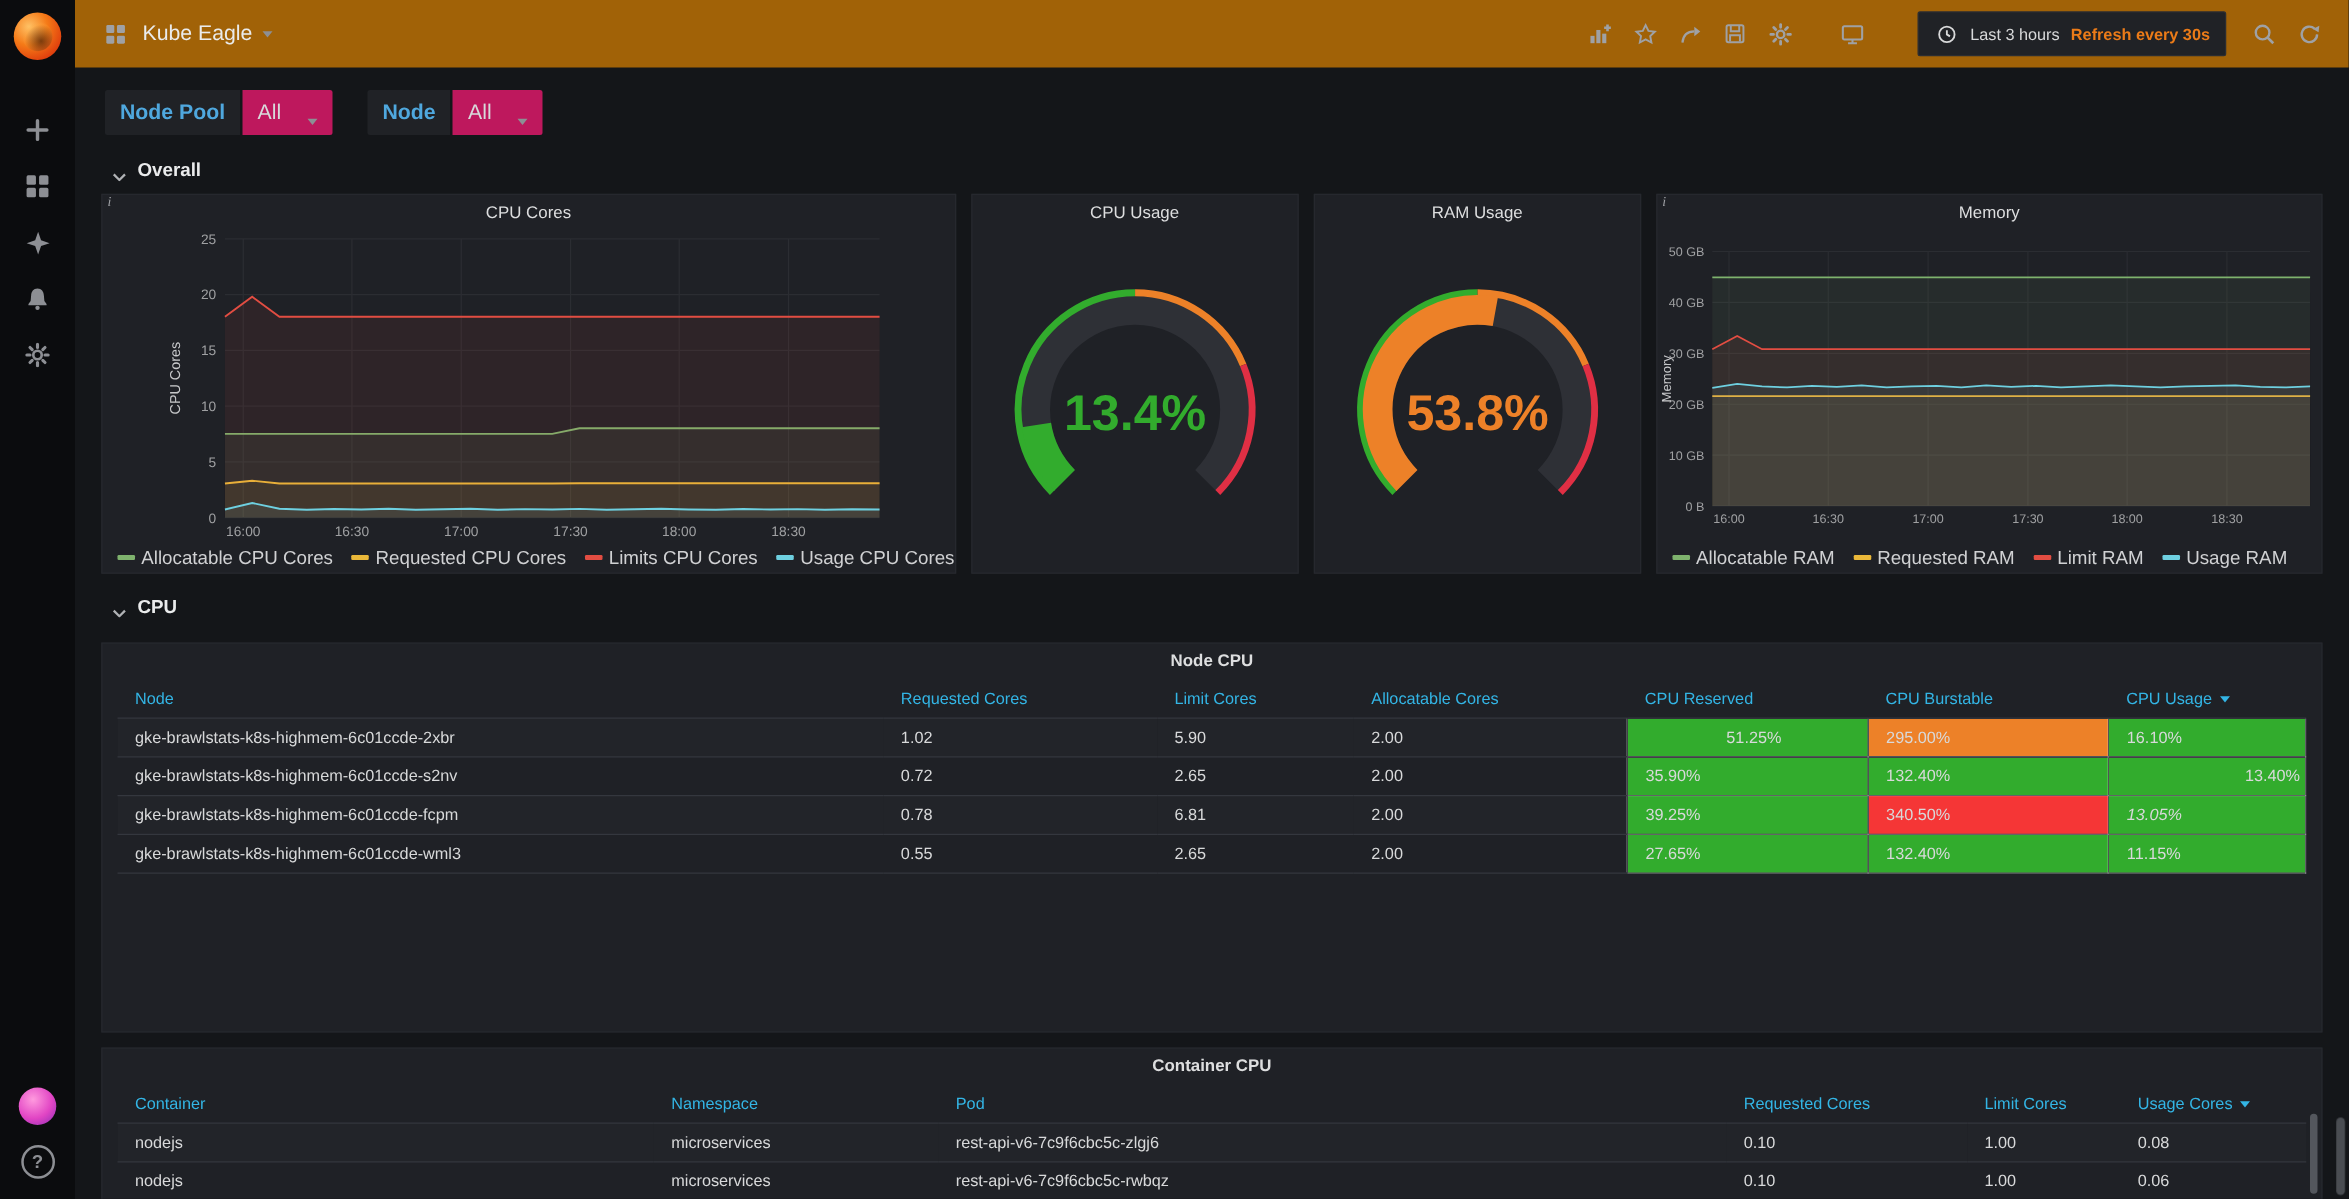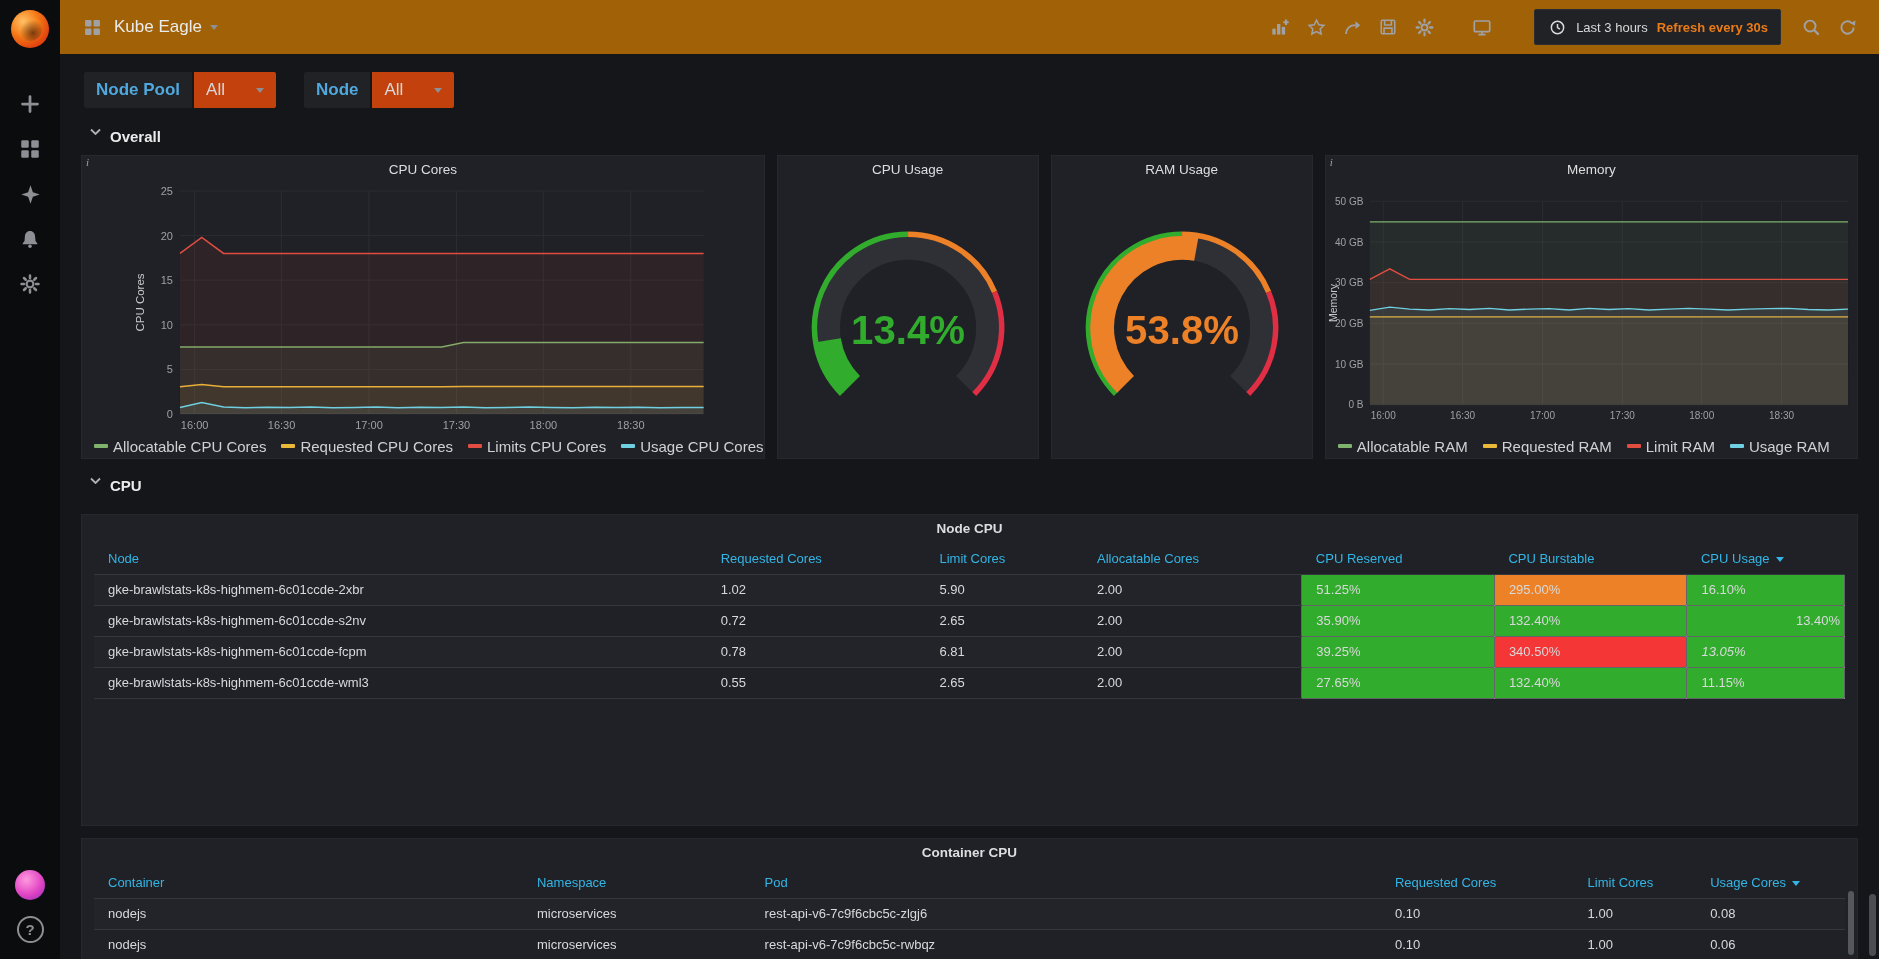--- a/index.html
+++ b/index.html
@@ -33,25 +33,25 @@
   .nav-icon{width:20px;height:20px;cursor:pointer;display:flex;align-items:center;justify-content:center}
   .nav-sep{width:6px}
   .timebox{display:flex;align-items:center;gap:9px;background:#202226;border:1px solid #2b2d32;
     border-radius:2px;padding:7px 12px;margin:0 4px;cursor:pointer;font-size:13px;color:#d8d9da}
   .refresh-label{color:#eb7b18;font-weight:bold;cursor:pointer}
 
   
   .submenu{display:flex;gap:28px;padding:18px 0 10px 24px}
   .var-chip{display:flex;font-size:17px}
   .var-label{background:#202226;color:#4fa8de;padding:8px 12px;font-weight:bold;border-radius:2px 0 0 2px}
-  .var-value{background:#c2410c;color:#d8d9da;padding:8px 12px;margin-left:2px;display:flex;
-    align-items:center;gap:23px;border-radius:0 2px 2px 0;cursor:pointer}
-
-  
-  .section-row{display:flex;align-items:flex-start;gap:9px;padding:10px 0 8px 30px;cursor:pointer}
+  .var-value{background:#be185d;color:#d8d9da;padding:8px 12px;margin-left:2px;display:flex;
+    align-items:flex-end;gap:13px;border-radius:0 2px 2px 0;cursor:pointer}
+
+  
+  .section-row{display:flex;align-items:flex-end;gap:9px;padding:10px 0 8px 30px;cursor:pointer}
   .section-label{font-size:15px;font-weight:bold;color:#eaebec}
 
   
   .panels-row{display:flex;gap:12px;margin:2px 21px 0;height:304px}
   .panel{background:#1f2126;border:1px solid #26282e;position:relative;display:flex;flex-direction:column}
   .panel-title{height:27px;line-height:27px;text-align:center;font-size:13.5px;font-weight:500;
     color:#dddedf;cursor:pointer;flex:none}
   .panel-corner{position:absolute;top:0;left:4px;font-size:11px;color:#9fa1a5;font-style:italic;
     font-family:"Liberation Serif",serif;z-index:2;cursor:pointer}
   .chart{flex:1;width:100%}
@@ -399,21 +399,21 @@
             <th><span>CPU Burstable</span></th>
             <th><span>CPU Usage</span><span class="sort-caret"></span></th>
           </tr>
         </thead>
         <tbody>
           <tr>
             <td>gke-brawlstats-k8s-highmem-6c01ccde-2xbr</td>
             <td>1.02</td>
             <td>5.90</td>
             <td>2.00</td>
-            <td class="cell-colored" style="background: rgb(50, 172, 45);">51.25%</td>
+            <td class="cell-colored" style="background: rgb(50, 172, 45); text-align: center;">51.25%</td>
             <td class="cell-colored" style="background: rgb(237, 129, 40);">295.00%</td>
             <td class="cell-colored" style="background: rgb(50, 172, 45);">16.10%</td>
           </tr>
           <tr>
             <td>gke-brawlstats-k8s-highmem-6c01ccde-s2nv</td>
             <td>0.72</td>
             <td>2.65</td>
             <td>2.00</td>
             <td class="cell-colored" style="background: rgb(50, 172, 45);">35.90%</td>
             <td class="cell-colored" style="background: rgb(50, 172, 45);">132.40%</td>

